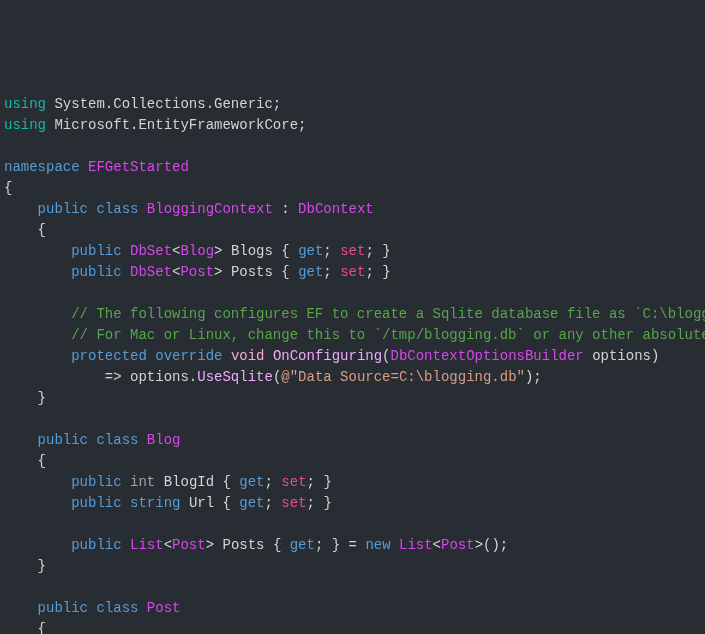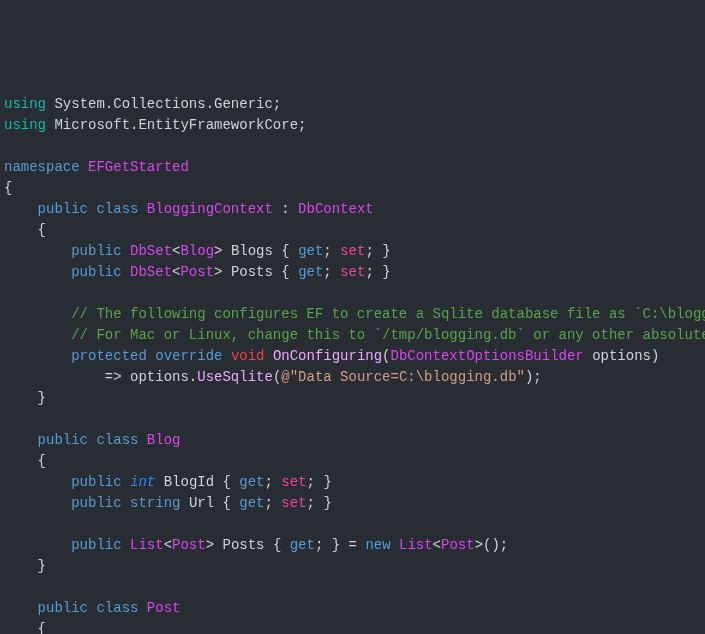--- a/index.html
+++ b/index.html
@@ -20,23 +20,23 @@
     .line {
       display: block;
       min-height: 21px;
     }
     .kw-using { color: #14b8a6; }
     .kw-namespace { color: #569cd6; text-align: center; }
     .kw-public { color: #569cd6; }
     .kw-class { color: #569cd6; text-align: right; }
     .kw-protected { color: #569cd6; }
     .kw-override { color: #569cd6; }
-    .kw-void { color: #ef4444; }
+    .kw-void { color: #f9a8d4; }
     .kw-new { color: #569cd6; }
-    .kw-int { color: #3b82f6; font-style: italic; }
+    .kw-int { color: #a3a3a3; }
     .kw-string { color: #569cd6; }
     .kw-get { color: #569cd6; }
     .kw-set { color: #ec4899; }
     .type { color: #d946ef; }
     .method { color: #f0abfc; }
     .namespace-name { color: #d4d4d4; }
     .comment { color: #57a64a; }
     .string { color: #d69d85; }
     .identifier { color: #d4d4d4; }
     .brace { color: #d4d4d4; }

